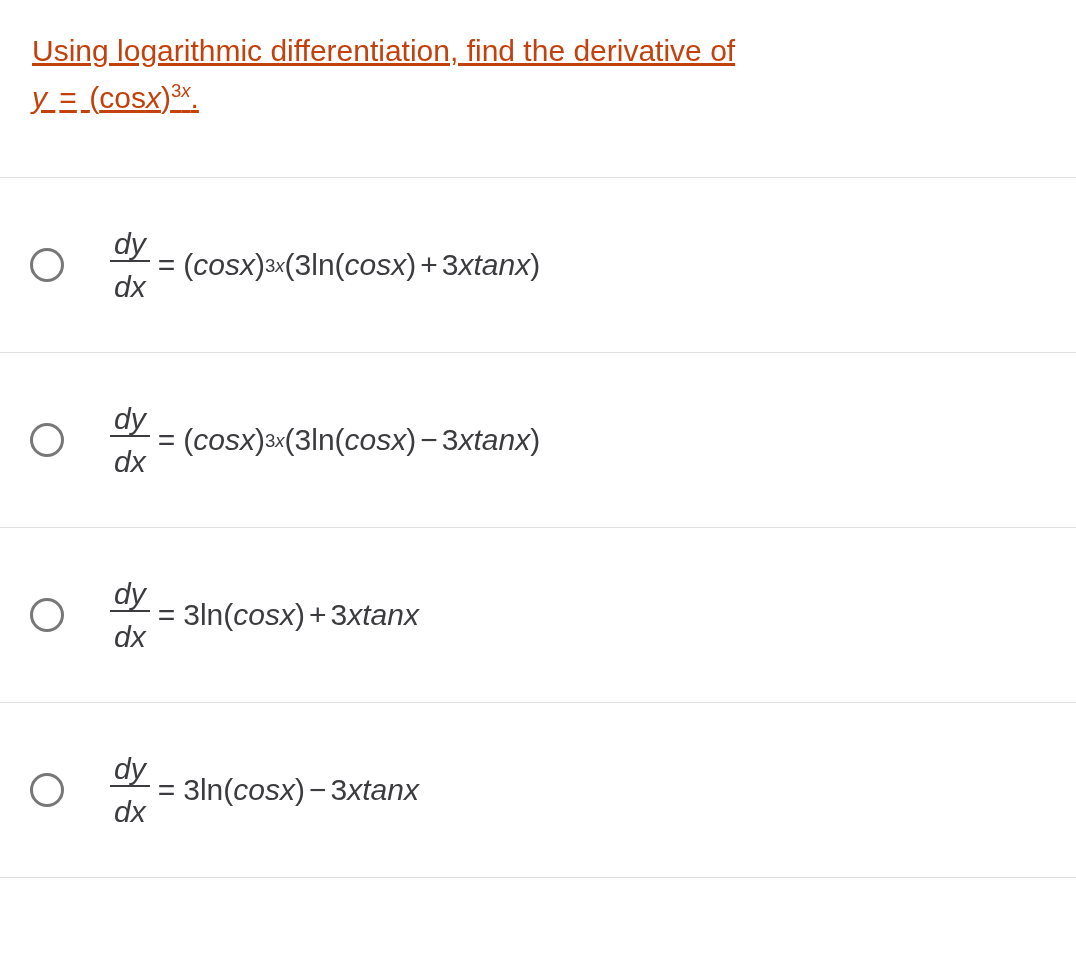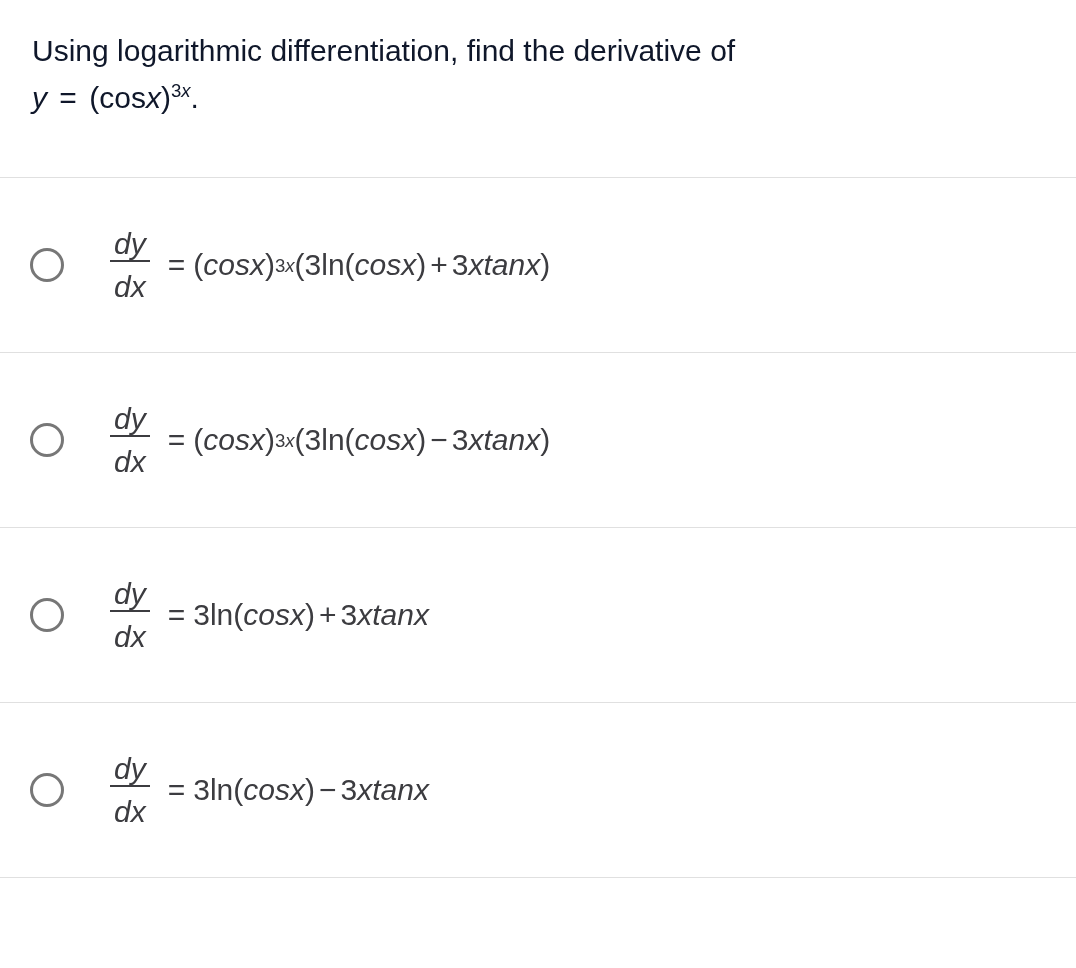--- a/index.html
+++ b/index.html
@@ -11,21 +11,22 @@
     color: #3a3a3e;
   }
   .container {
     width: 1076px;
     box-sizing: border-box;
   }
   .question {
     padding: 28px 32px 56px 32px;
     font-size: 30px;
     line-height: 1.55;
-    color: #0f172a;
+    color: #c2410c;
+    text-decoration: underline;
   }
   .question .sup {
     font-size: 0.62em;
     vertical-align: super;
     position: relative;
     top: 0.05em;
   }
   .ital { font-style: italic; }
   .options {
     border-top: 1px solid #e0e0e0;
@@ -57,21 +58,20 @@
     white-space: nowrap;
   }
   .formula .up {
     font-style: normal;
   }
   .frac {
     display: inline-flex;
     flex-direction: column;
     align-items: center;
     vertical-align: middle;
-    margin-right: 10px;
   }
   .frac .num {
     border-bottom: 2px solid #3c3c40;
     padding: 0 4px 1px 4px;
     line-height: 1.05;
   }
   .frac .den {
     padding: 9px 4px 0 4px;
     line-height: 1.05;
   }

